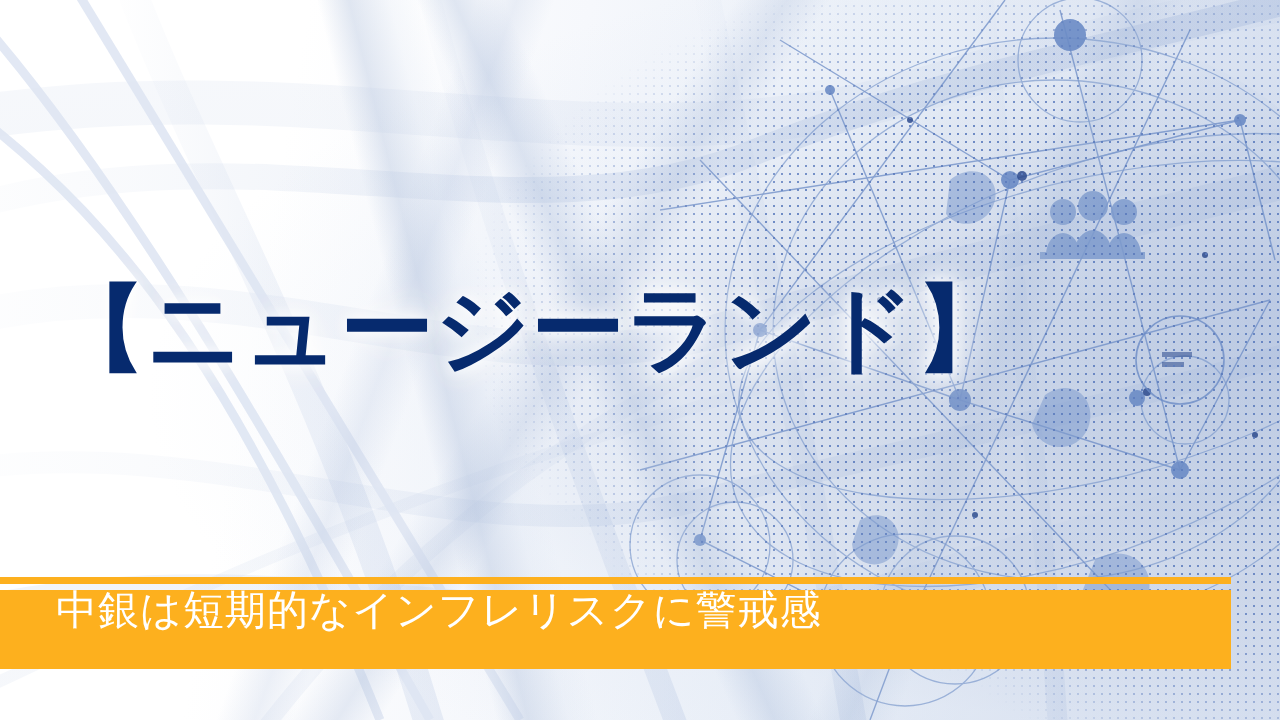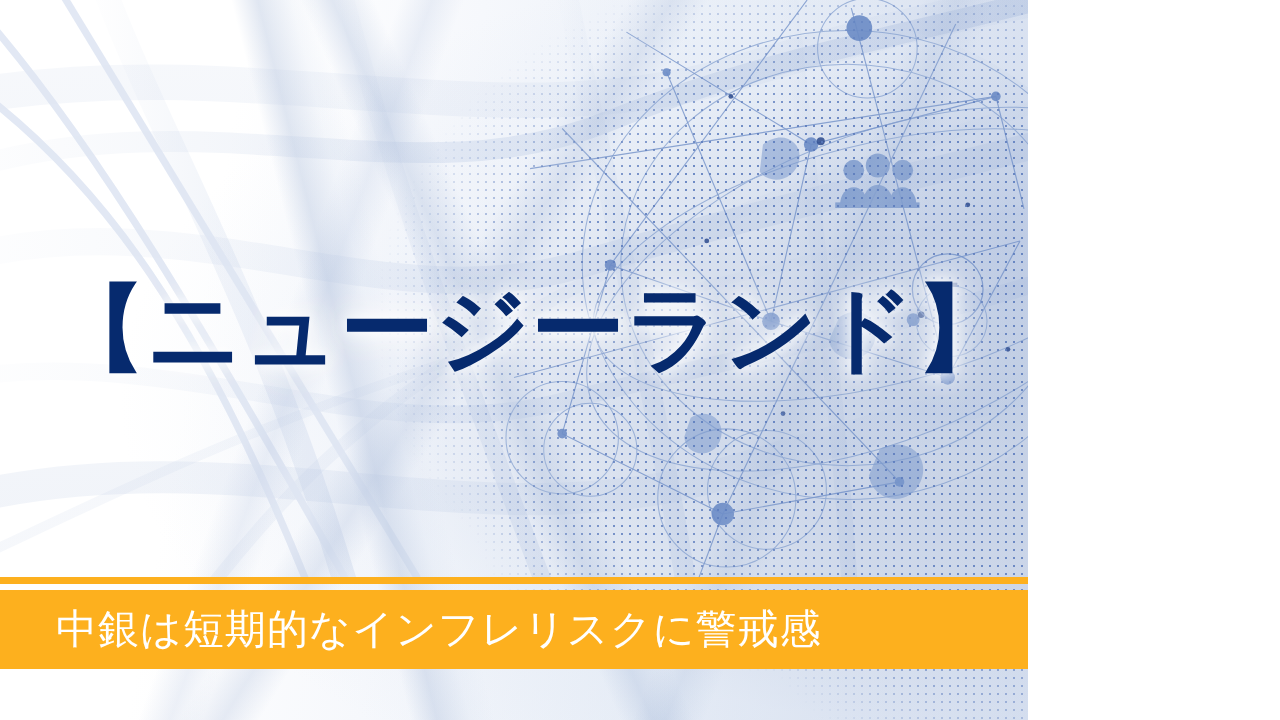--- a/index.html
+++ b/index.html
@@ -2,21 +2,21 @@
 <html><head>
 <meta charset="utf-8">
 <style>
   html, body {
     margin: 0;
     padding: 0;
     background: #ffffff;
   }
   #stage {
     position: relative;
-    width: 1028px;
+    width: 1280px;
     height: 720px;
     overflow: hidden;
     background: #ffffff;
     font-family: "Liberation Sans", "DejaVu Sans", sans-serif;
   }
 
   
   .bg-layer {
     position: absolute;
     inset: 0;
@@ -90,21 +90,21 @@
   }
   .sub-band {
     position: absolute;
     left: 0;
     top: 590px;
     width: 1231px;
     height: 79px;
     background: #FDB01E;
     z-index: 6;
     display: flex;
-    align-items: center;
+    align-items: flex-start;
   }
   .sub-text {
     color: #ffffff;
     font-family: "DejaVu Sans", "Liberation Sans", sans-serif;
     font-weight: 400;
     font-size: 41px;
     line-height: 1;
     letter-spacing: 1px;
     padding-left: 56px;
     white-space: nowrap;

